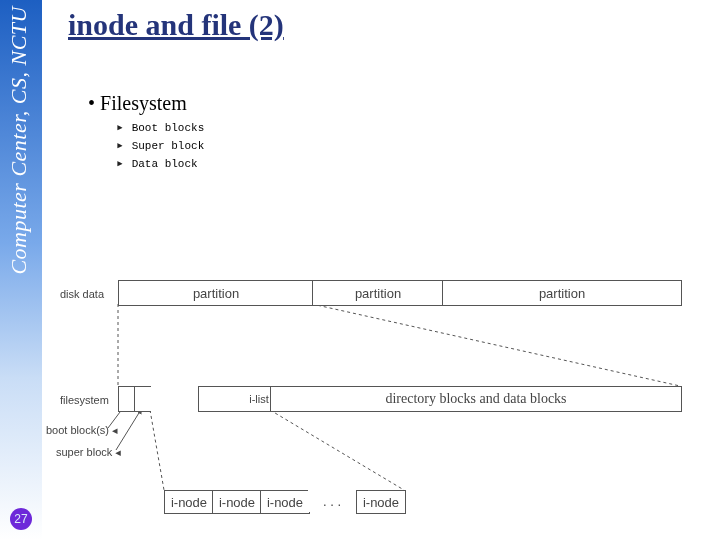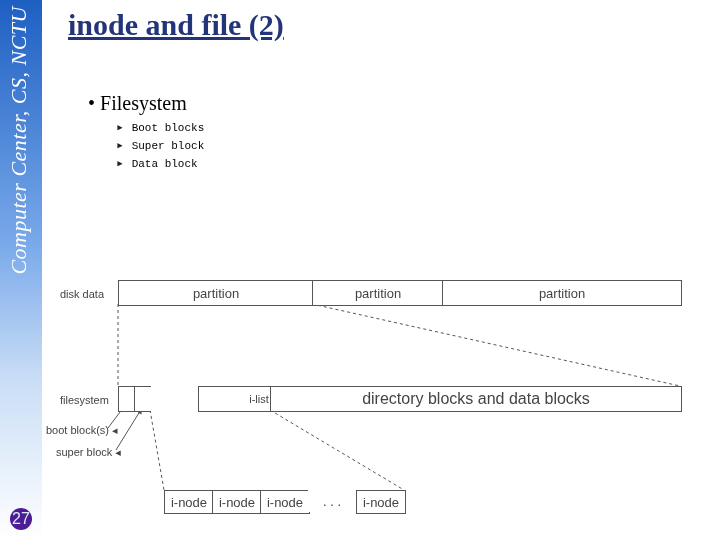--- a/index.html
+++ b/index.html
@@ -33,27 +33,27 @@
     color: #ffffff;
     white-space: nowrap;
   }
   .slide-num {
     position: absolute;
     left: 10px;
     bottom: 10px;
     width: 22px;
     height: 22px;
     border-radius: 50%;
-    background: #4c1d95;
+    background: #6d28d9;
     display: flex;
     align-items: center;
     justify-content: center;
     color: #dbe9fb;
     font-family: Arial, sans-serif;
-    font-size: 16px;
+    font-size: 12px;
   }
   .title {
     position: absolute;
     left: 68px;
     top: 8px;
     font-size: 30px;
     color: #24347a;
     text-decoration: underline;
     font-family: "Times New Roman", Times, serif;
     font-weight: bold;
@@ -80,21 +80,21 @@
   .dd-row  { left: 58px; top: 4px; height: 24px; }
   .dd-p1 { width: 194px; }
   .dd-p2 { left: 252px; width: 130px; top:4px; height:24px; }
   .dd-p3 { left: 382px; width: 238px; top:4px; height:24px; }
 
   
   .fs-label { left: 0; top: 118px; }
   .fs-bootsuper { left: 58px; top: 110px; height: 24px; width: 16px; border-right:none; }
   .fs-super   { left: 74px; top: 110px; height: 24px; width: 16px; border-right:none; }
   .fs-ilist   { left: 102px; top: 110px; height: 24px; width: 120px; font-size: 11px; margin-left: 36px; }
-  .fs-dbdb    { left: 210px; top: 110px; height: 24px; width: 410px; font-size: 16px; }
+  .fs-dbdb    { left: 210px; top: 110px; height: 24px; width: 410px; font-size: 14px; font-family: Liberation Serif, serif; }
   .bb-label { left: -14px; top: 148px; }
   .sb-label { left: -4px; top: 170px; }
 
   
   .in-row-top { top: 214px; height: 22px; }
   .in1 { left: 104px; width: 48px; }
   .in2 { left: 152px; width: 48px; }
   .in3 { left: 200px; width: 48px; }
   .indots { left: 248px; width: 48px; border:none; }
   .inN { left: 296px; width: 48px; }

